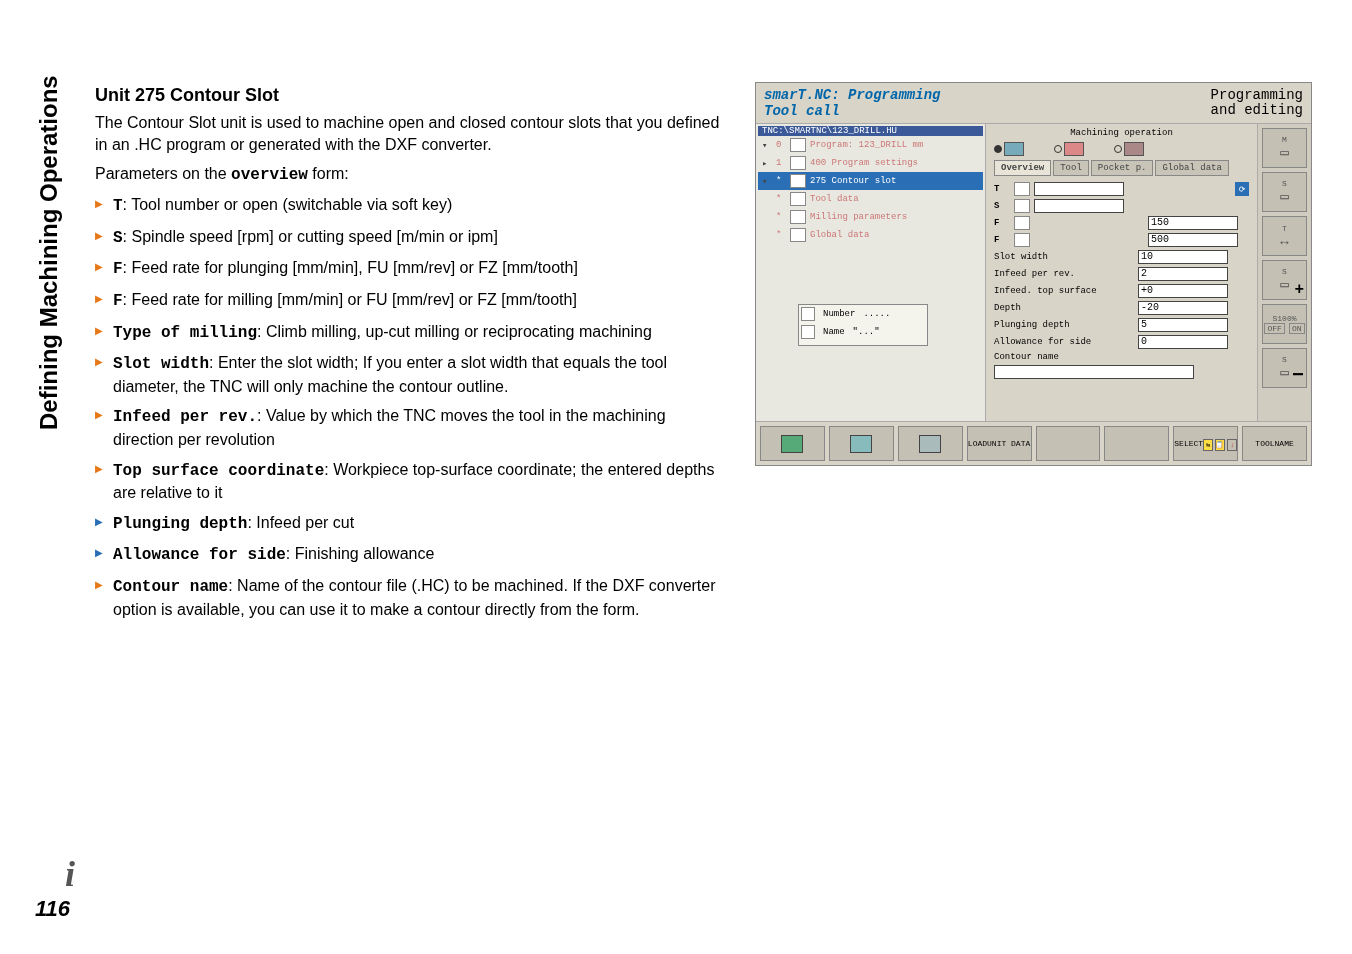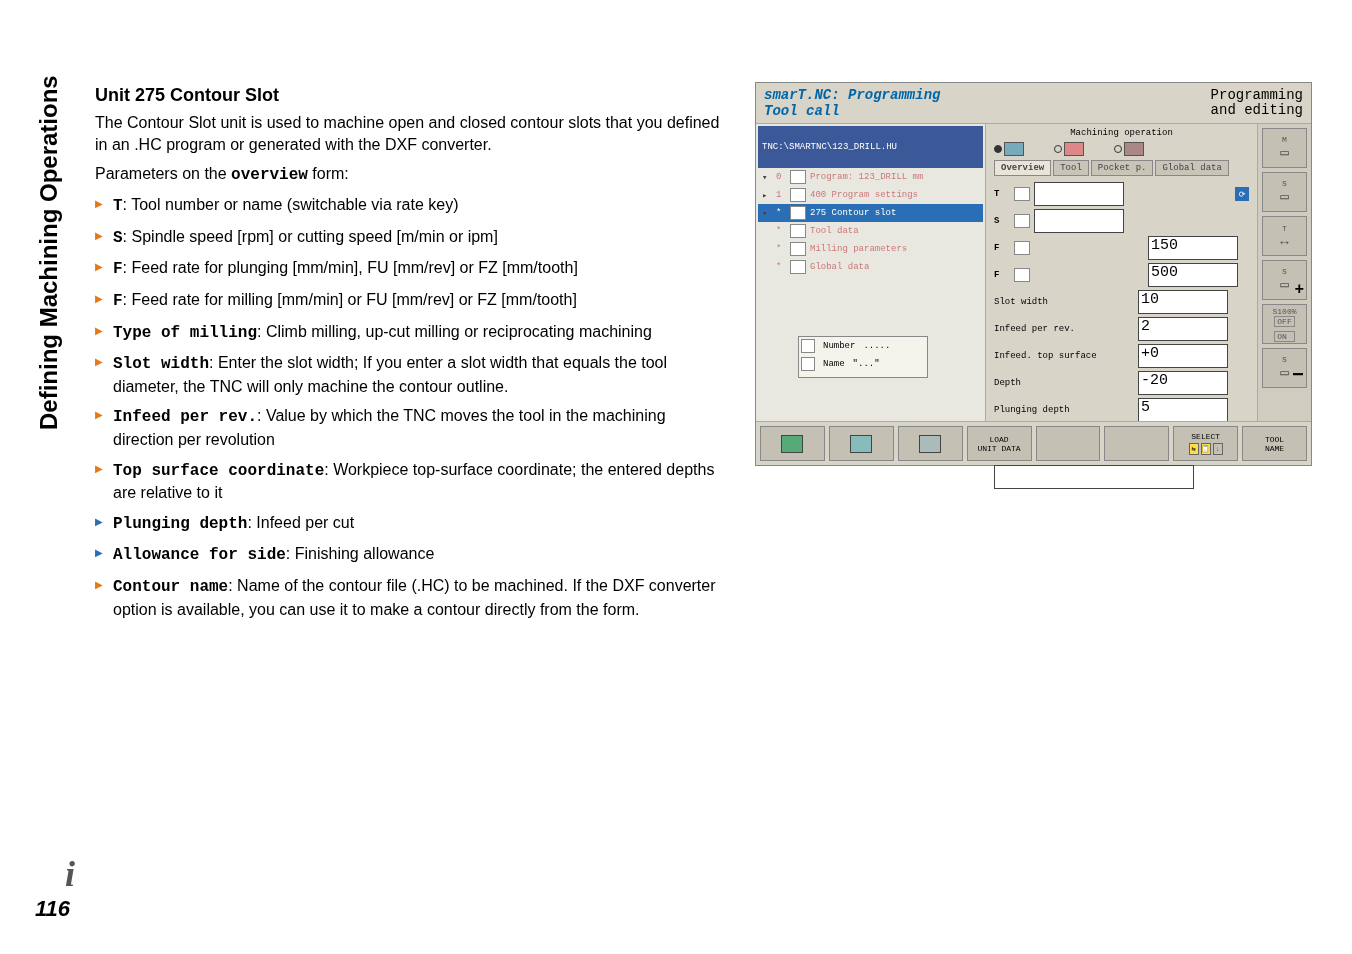--- a/index.html
+++ b/index.html
@@ -106,21 +106,21 @@
   .panel-titlebar .title-left { color: #0066aa; font-size: 14px; font-weight: bold; flex: 1; font-style: italic; }
   .panel-titlebar .title-right { font-size: 14px; text-align: right; line-height: 1.1; }
 
   .panel-body { display: flex; height: 300px; }
   .panel-left {
     width: 230px;
     background: #e8e8e0;
     border-right: 1px solid #aaa;
     padding: 2px;
   }
-  .panel-left .path { background: #3b5998; color: #fff; font-size: 9px; padding: 16px 4px; }
+  .panel-left .path { background: #3b5998; color: #fff; font-size: 9px; padding: 0 4px; }
   .panel-left .tree-row {
     display: flex;
     align-items: center;
     gap: 4px;
     padding: 2px 4px;
     font-size: 9px;
     color: #c77;
   }
   .panel-left .tree-row.sel {
     background: #2a6fb5;
@@ -153,56 +153,56 @@
   .panel-right .radio-row .r .rico { width: 20px; height: 14px; background: #7ab; border: 1px solid #555; }
 
   .panel-right .tabs { display: flex; gap: 2px; font-size: 9px; margin-bottom: 6px; }
   .panel-right .tabs .t { background: #c8c4b8; padding: 2px 6px; border: 1px solid #888; color: #444; }
   .panel-right .tabs .t.active { background: #e8e4d8; font-weight: bold; }
 
   .panel-right .formrow { display: flex; align-items: center; gap: 4px; font-size: 9px; margin-bottom: 3px; }
   .panel-right .formrow .lbl { width: 16px; font-weight: bold; }
   .panel-right .formrow .fldicon { width: 16px; height: 14px; background: #fff; border: 1px solid #888; display:inline-block; }
   .panel-right .formrow .textlbl { width: 140px; }
-  .panel-right .formrow .inp { background: #fff; border: 1px solid #444; height: 24px; width: 90px; padding: 0 2px; font-size: 15px; }
+  .panel-right .formrow .inp { background: #fff; border: 1px solid #444; height: 14px; width: 90px; padding: 0 2px; font-size: 10px; }
   .panel-right .formrow .inp.wide { width: 200px; }
   .panel-right .formrow .refresh { width: 14px; height: 14px; background: #2a6fb5; color: #fff; display: inline-flex; align-items: center; justify-content: center; font-size: 8px; margin-left: auto; }
 
   .panel-sidebar {
     width: 54px;
     border-left: 1px solid #aaa;
     background: #d0ccc0;
     display: flex;
     flex-direction: column;
     gap: 4px;
     padding: 4px;
   }
   .panel-sidebar .sb { height: 40px; background: #c4c0b4; border: 1px solid #888; display: flex; flex-direction: column; align-items: center; justify-content: center; font-size: 8px; color: #555; position: relative; }
   .panel-sidebar .sb .glyph { font-size: 14px; }
   .panel-sidebar .sb .plus { font-size: 16px; font-weight: bold; color: #000; position: absolute; right: 2px; bottom: 0; }
-  .panel-sidebar .sb .offon { display: flex; gap: 4px; flex-direction: column; }
+  .panel-sidebar .sb .offon { display: flex; gap: 4px; }
 
   .panel-footer {
     position: absolute;
     bottom: 0;
     left: 0;
     right: 0;
     height: 44px;
     display: flex;
     padding: 4px;
     gap: 4px;
     background: #d8d4c8;
     border-top: 1px solid #aaa;
   }
   .panel-footer .fbtn {
     flex: 1;
     background: #c4c0b4;
     border: 1px solid #888;
     display: flex;
-    flex-direction: column;
+    flex-direction: row;
     align-items: center;
     justify-content: center;
     font-size: 8px;
     text-align: center;
     position: relative;
   }
   .panel-footer .fbtn .ico { width: 22px; height: 18px; background: #5a7; border: 1px solid #444; }
   .panel-footer .fbtn .badgerow { display: flex; gap: 2px; margin-top: 2px; }
   .panel-footer .fbtn .badge { width: 10px; height: 12px; border: 1px solid #666; font-size: 7px; display: flex; align-items: center; justify-content: center; }
 </style>
@@ -213,21 +213,21 @@
 <div class="info-icon">i</div>
 <div class="page-number">116</div>
 
 <div class="content">
   <h2>Unit 275 Contour Slot</h2>
   <p class="intro">The Contour Slot unit is used to machine open and closed contour slots that you defined in an .HC program or generated with the DXF converter.</p>
   <p class="overview-line">
     <span>Parameters on the </span><span class="mono">overview</span><span> form:</span>
   </p>
   <ul id="bullets">
-      <li class="orange"><span class="mono">T</span><span>: Tool number or name (switchable via rate key)</span></li>
+      <li class="orange"><span class="mono">T</span><span>: Tool number or open (switchable via soft key)</span></li>
       <li class="orange"><span class="mono">S</span><span>: Spindle speed [rpm] or cutting speed [m/min or ipm]</span></li>
       <li class="orange"><span class="mono">F</span><span>: Feed rate for plunging [mm/min], FU [mm/rev] or FZ [mm/tooth]</span></li>
       <li class="orange"><span class="mono">F</span><span>: Feed rate for milling [mm/min] or FU [mm/rev] or FZ [mm/tooth]</span></li>
       <li class="orange"><span class="mono">Type of milling</span><span>: Climb milling, up-cut milling or reciprocating machining</span></li>
       <li class="orange"><span class="mono">Slot width</span><span>: Enter the slot width; If you enter a slot width that equals the tool diameter, the TNC will only machine the contour outline.</span></li>
       <li class="orange"><span class="mono">Infeed per rev.</span><span>: Value by which the TNC moves the tool in the machining direction per revolution</span></li>
       <li class="orange"><span class="mono">Top surface coordinate</span><span>: Workpiece top-surface coordinate; the entered depths are relative to it</span></li>
       <li class="blue"><span class="mono">Plunging depth</span><span>: Infeed per cut</span></li>
       <li class="blue"><span class="mono">Allowance for side</span><span>: Finishing allowance</span></li>
       <li class="orange"><span class="mono">Contour name</span><span>: Name of the contour file (.HC) to be machined. If the DXF converter option is available, you can use it to make a contour directly from the form.</span></li>

